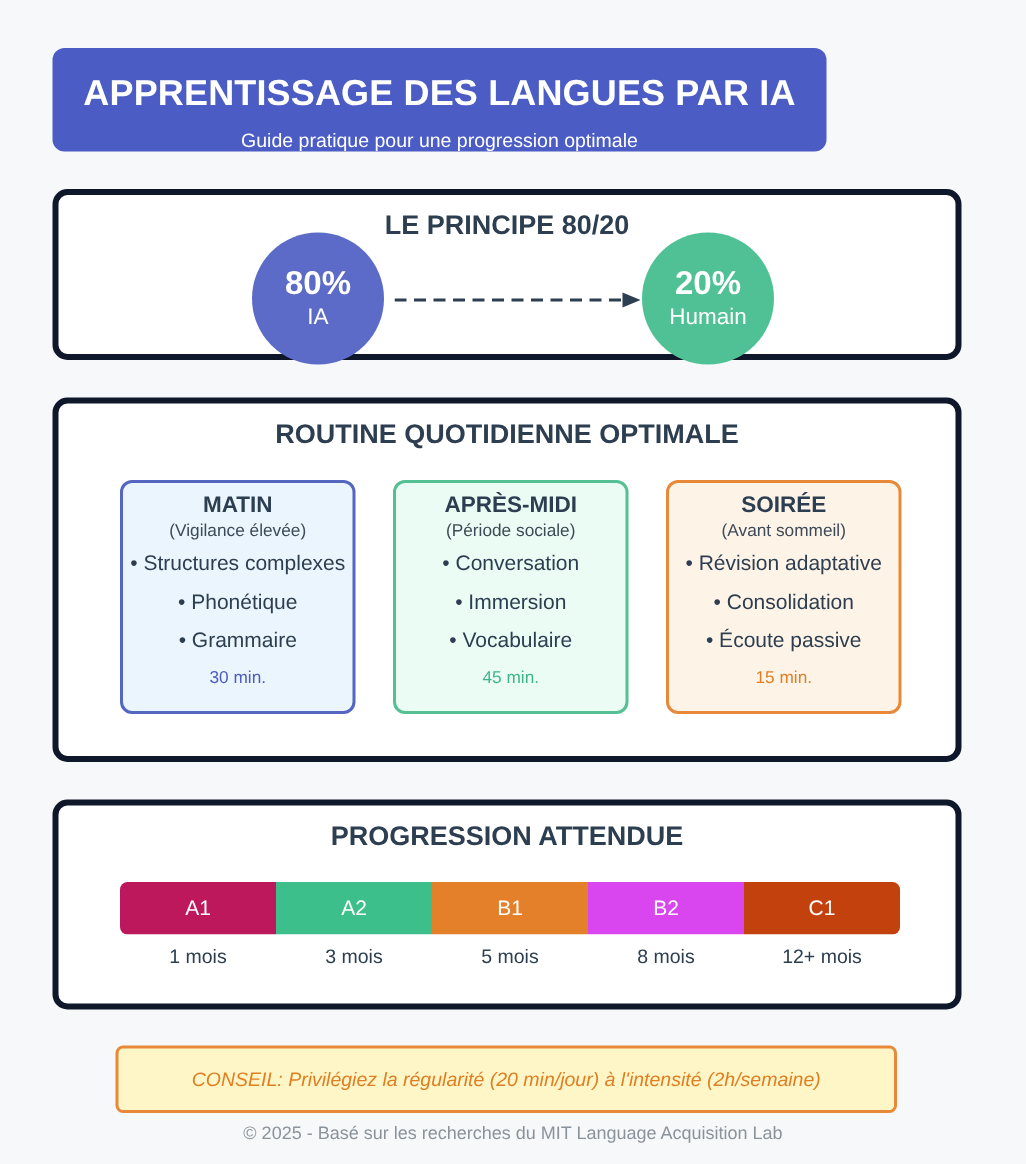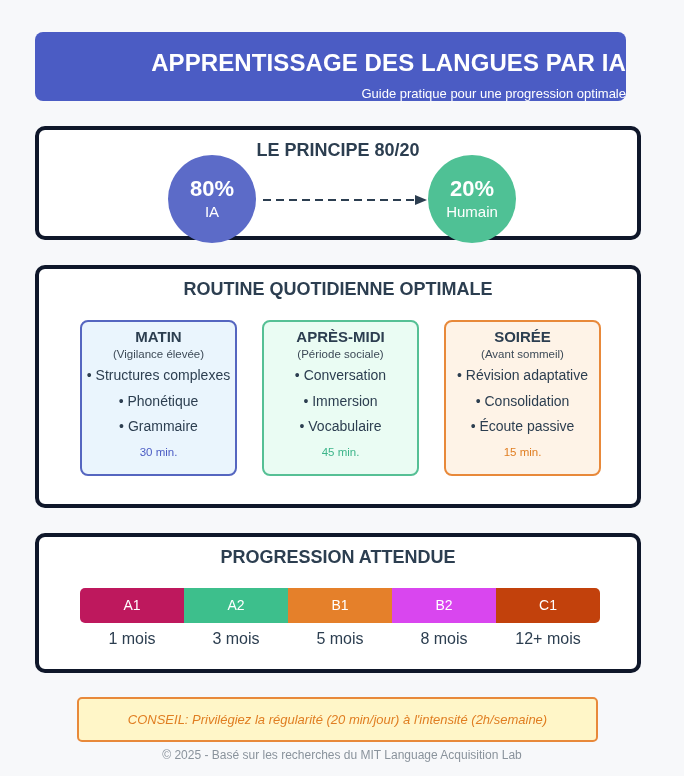--- a/index.html
+++ b/index.html
@@ -1,21 +1,21 @@
 <!DOCTYPE html>
 <html><head>
 <meta charset="utf-8">
 <style>
   * { box-sizing: border-box; margin: 0; padding: 0; }
   html, body { width: 684px; height: 776px; background: #f7f8fa; overflow: hidden; }
   body { font-family: "Liberation Sans", sans-serif; color: #2c3e50; position: relative; }
 
   .header {
-    position: absolute; left: 35px; top: 32px; width: 591px; height: 69px;
-    background: #4b5cc4; border-radius: 8px; text-align: right; color: #fff;
+    position: absolute; left: 35px; top: 32px; width: 516px; height: 69px;
+    background: #4b5cc4; border-radius: 8px; text-align: center; color: #fff;
   }
   .header .title { font-size: 24px; font-weight: bold; padding-top: 17px; letter-spacing: 0.1px; }
   .header .subtitle { font-size: 13px; margin-top: 9px; }
 
   .card {
     position: absolute; left: 35px; width: 606px; background: #fff;
     border: 4px solid #0f172a; border-radius: 10px;
   }
   .card-title { text-align: center; font-size: 18px; font-weight: bold; color: #2c3e50; }
 
@@ -50,21 +50,21 @@
   #slot-afternoon .dur { color: #3db58a; }
   #slot-evening { left: 405px; background: #fef3e7; border-color: #e8893a; }
   #slot-evening .dur { color: #e07e22; }
 
   
   #progression { top: 533px; height: 140px; }
   #progression .card-title { margin-top: 10px; }
   .levels { position: absolute; left: 41px; top: 51px; width: 520px; height: 35px; display: flex; border-radius: 5px; overflow: hidden; }
   .level { flex: 1; color: #fff; font-size: 14px; text-align: center; line-height: 35px; }
   .durations { position: absolute; left: 41px; top: 93px; width: 520px; display: flex; }
-  .durations span { flex: 1; text-align: center; font-size: 16px; color: #2c3e50; }
+  .durations span { flex: 1; text-align: center; font-size: 13px; color: #2c3e50; }
 
   
   .tip {
     position: absolute; left: 77px; top: 697px; width: 521px; height: 45px;
     background: #fff6c8; border: 2px solid #e8893a; border-radius: 5px;
     text-align: center; line-height: 41px; font-size: 13px; font-style: italic; color: #e07e22;
   }
   .footer {
     position: absolute; left: 0; width: 684px; top: 748px; text-align: center;
     font-size: 12px; color: #8a939c;

